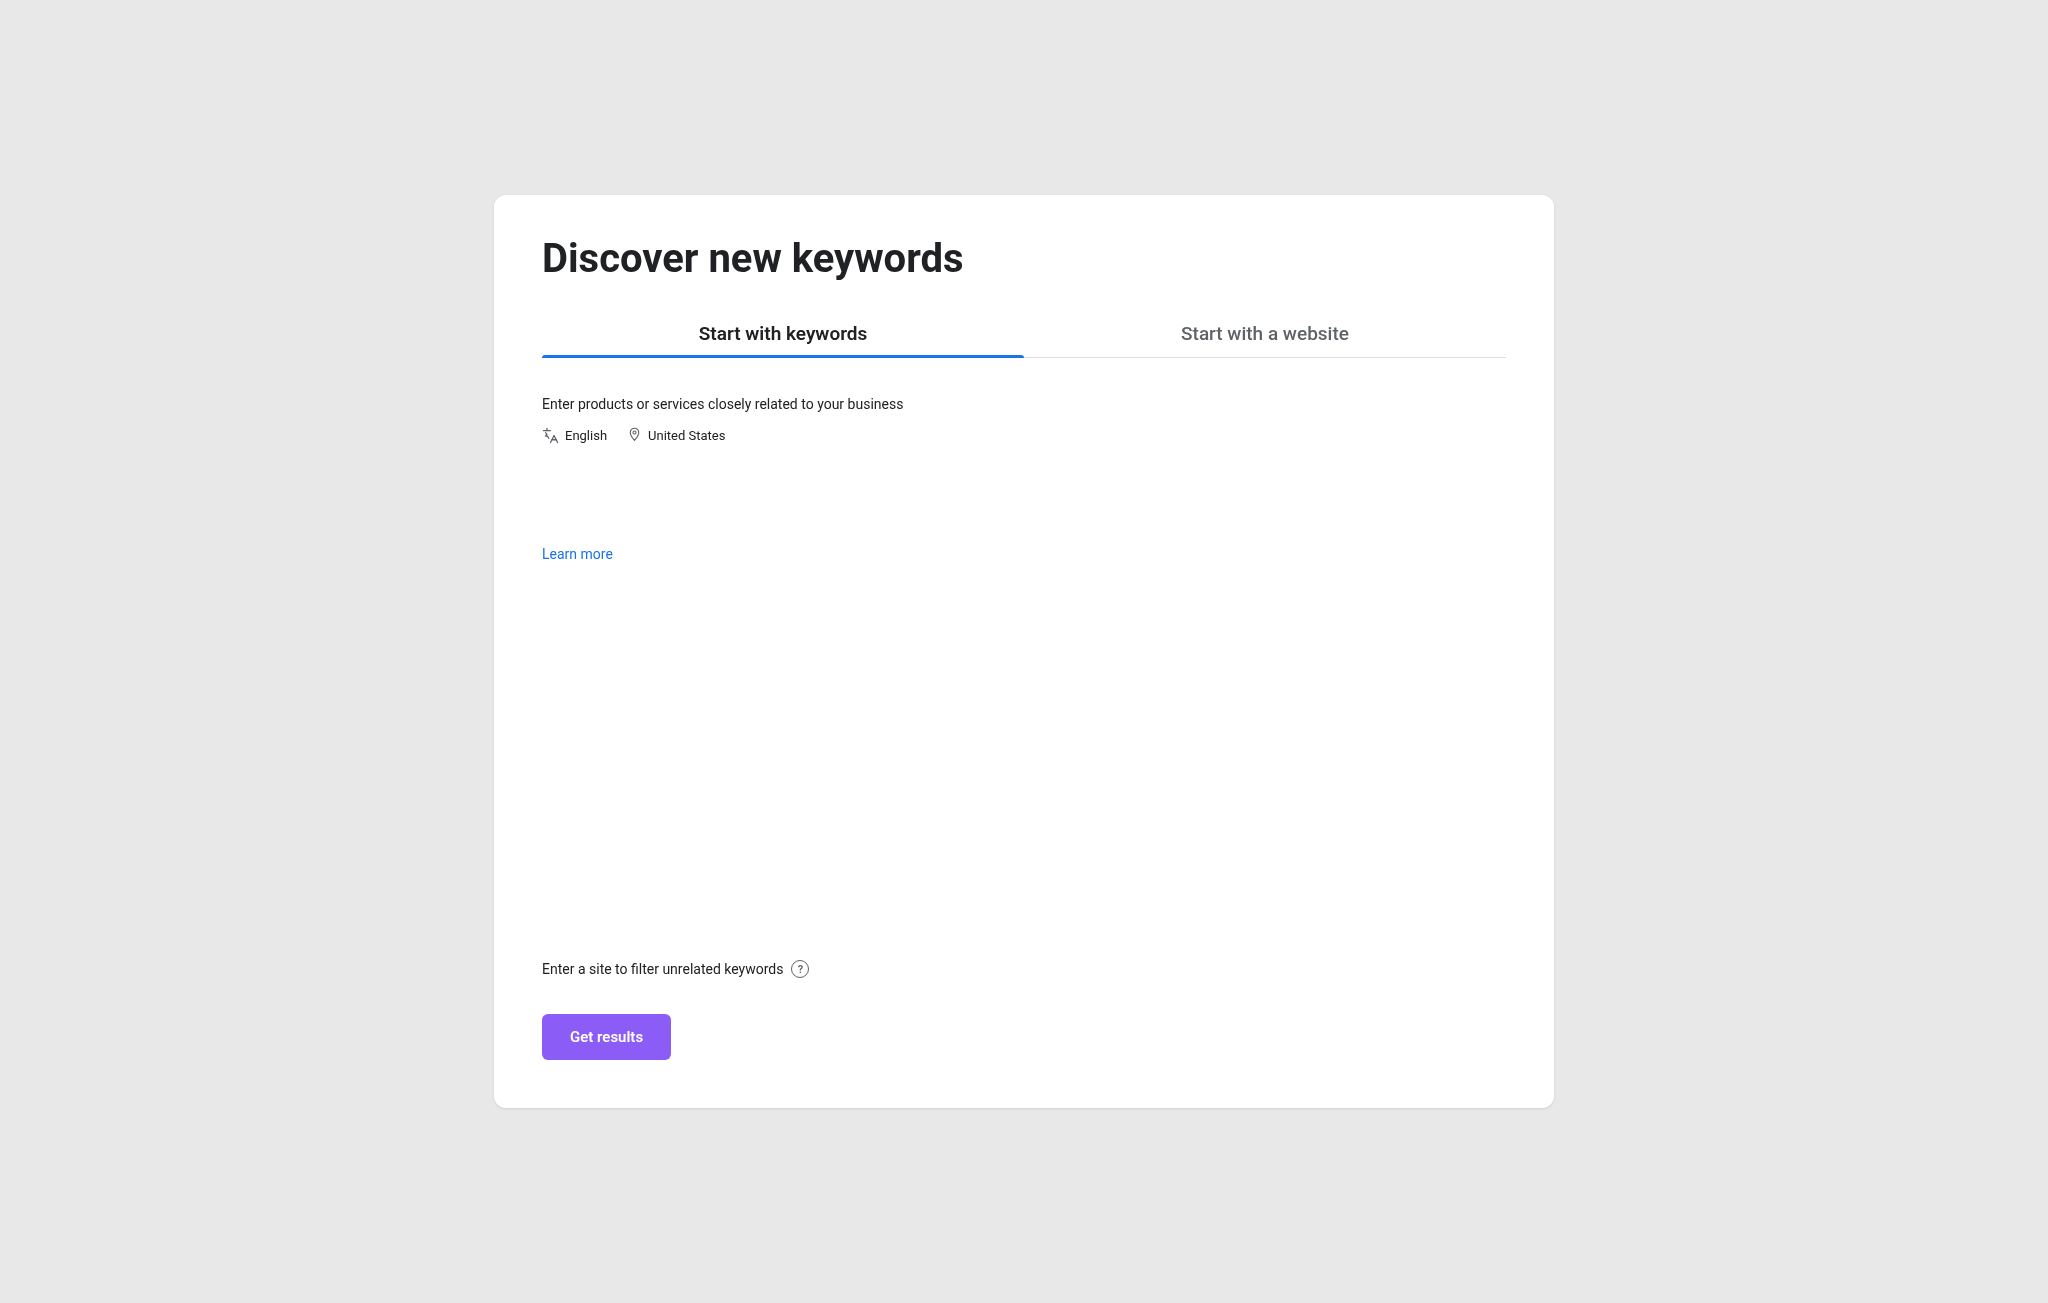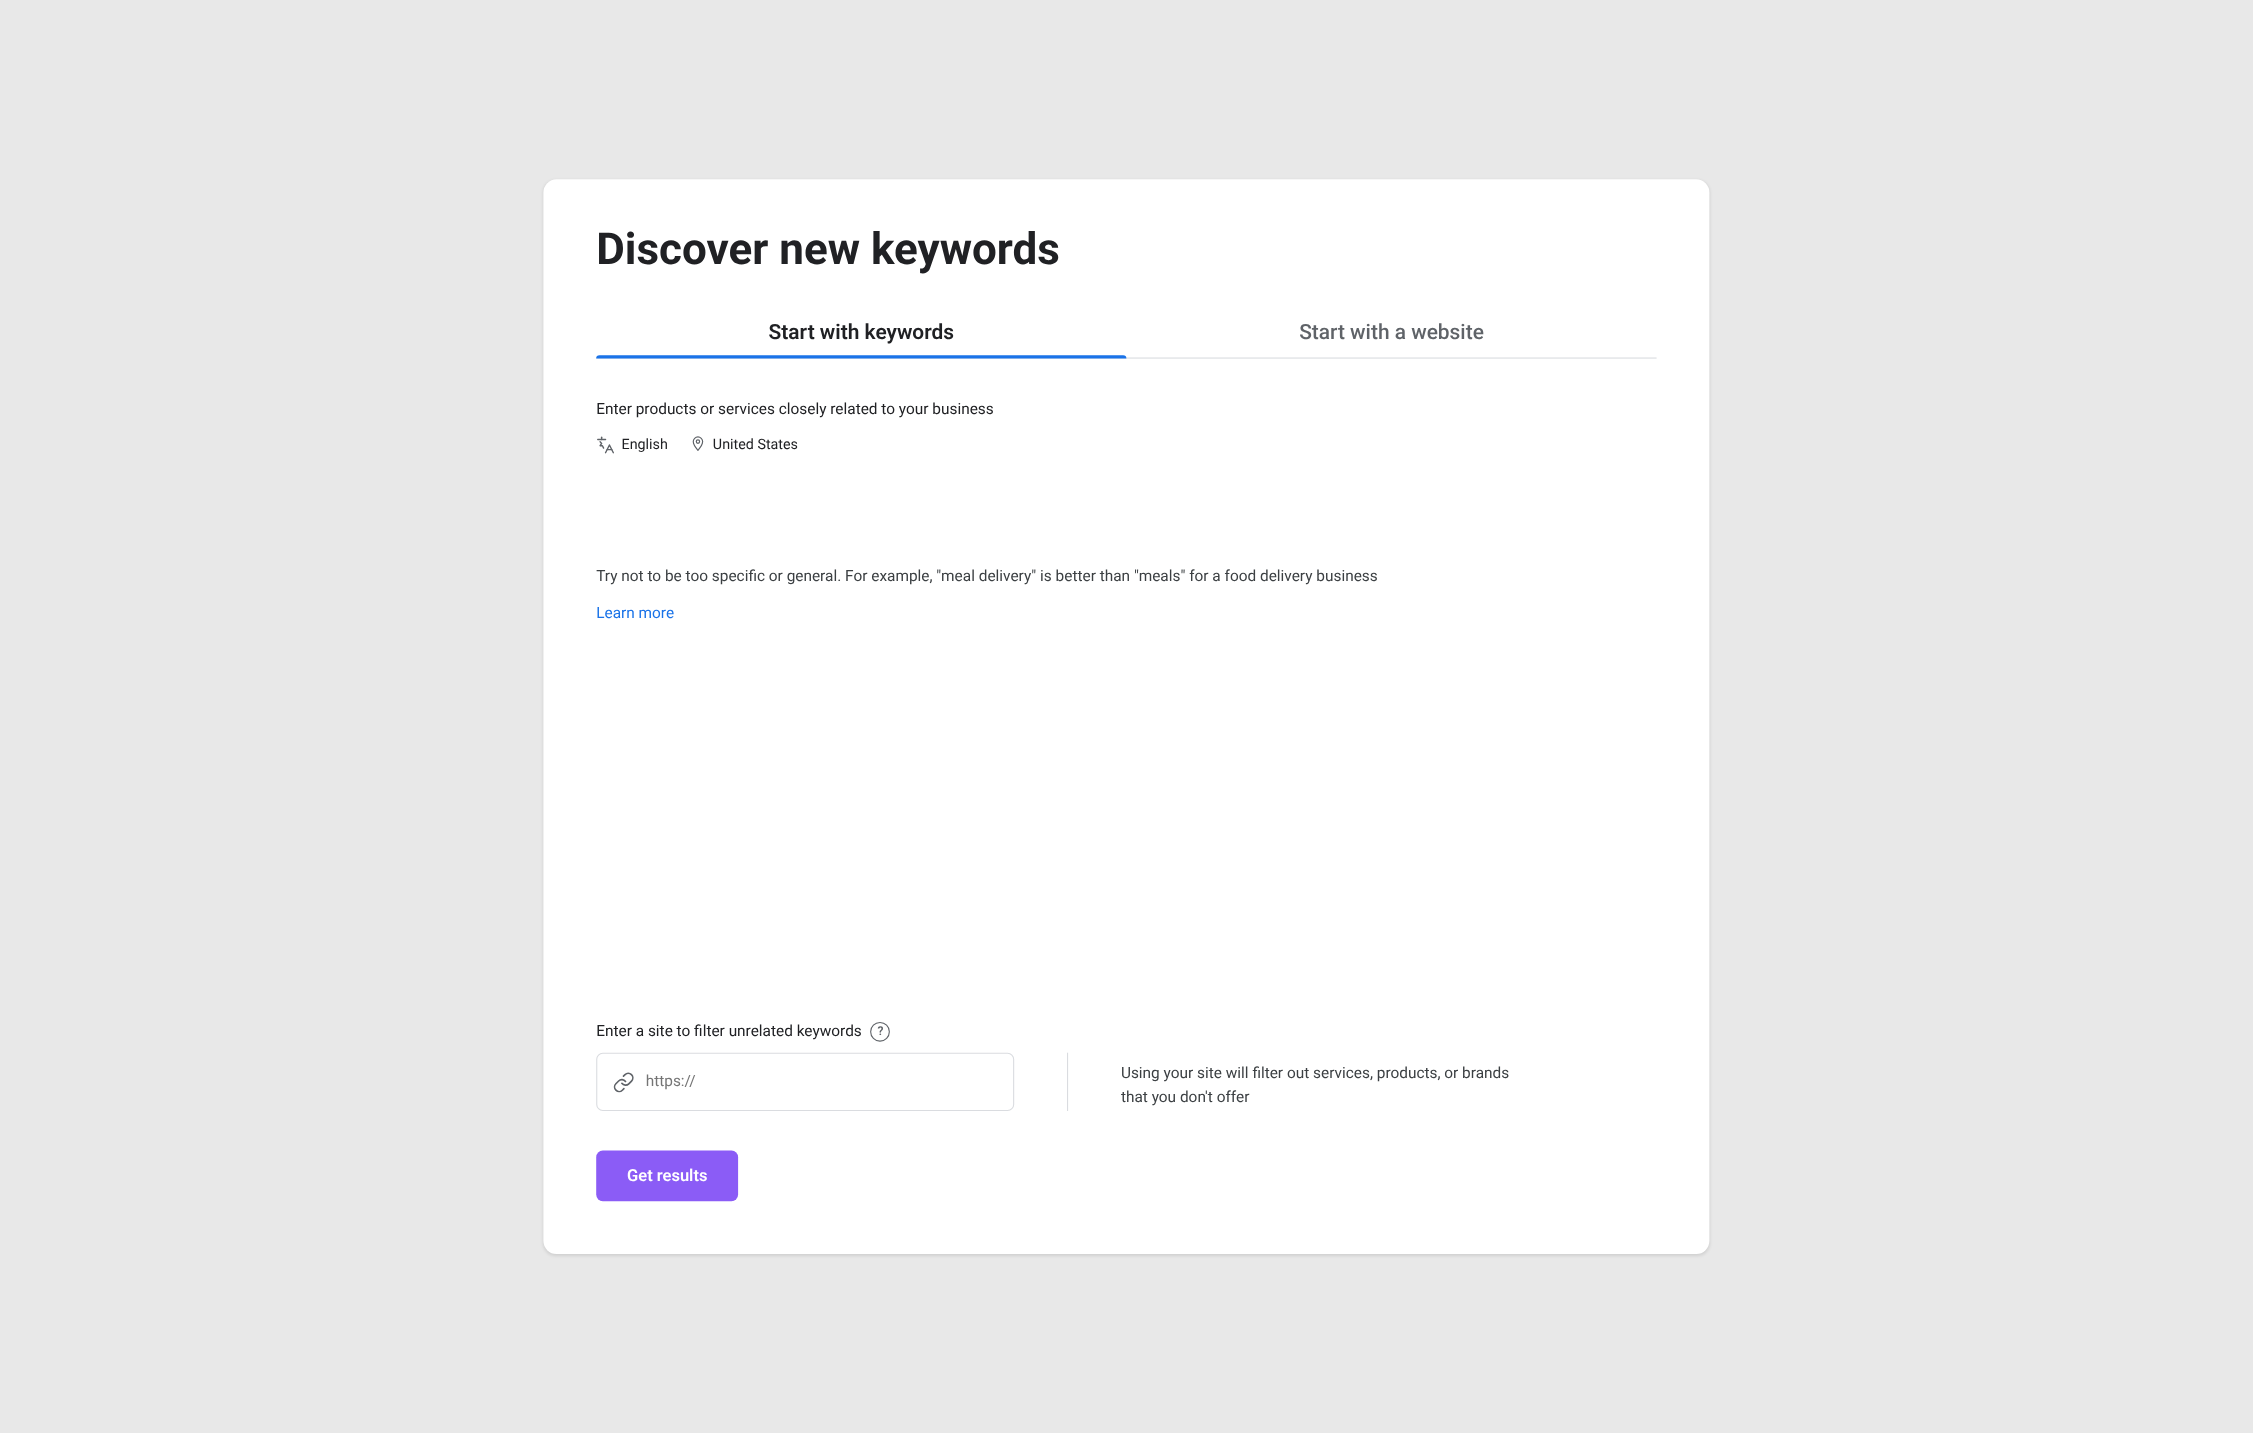--- a/index.html
+++ b/index.html
@@ -309,42 +309,28 @@
             </svg>
           </span>
           <span>United States</span>
         </div>
       </div>
     </div>
 
     <div class="section-divider"></div>
 
     <div class="section-right">
-      <p class="hint-text">Try not to be too specific or general. For example, "meal delivery" is better than "meals" for a food delivery business</p>
       <a class="learn-more-link">Learn more</a>
     </div>
   </div>
 
   
   <div class="filter-section">
     <div class="filter-label-row">
       <span class="filter-label">Enter a site to filter unrelated keywords</span>
       <span class="help-icon">?</span>
     </div>
-    <div class="filter-row">
-      <div class="url-input-box">
-        <span class="link-icon-wrap">
-          <svg class="svg-icon" width="20" height="20" viewBox="0 0 24 24" fill="none" stroke="#5f6368" stroke-width="1.8" stroke-linecap="round" stroke-linejoin="round">
-            <path d="M10 13a5 5 0 007.54.54l3-3a5 5 0 00-7.07-7.07l-1.72 1.71"></path>
-            <path d="M14 11a5 5 0 00-7.54-.54l-3 3a5 5 0 007.07 7.07l1.71-1.71"></path>
-          </svg>
-        </span>
-        <input class="url-input" type="text" placeholder="https://" style="">
-      </div>
-      <div class="section-divider" style="margin-left: 0;"></div>
-      <div class="filter-hint">Using your site will filter out services, products, or brands that you don't offer</div>
-    </div>
   </div>
 
   
   <button class="get-results-btn">Get results</button>
 
 </div>
 
 </body></html>

